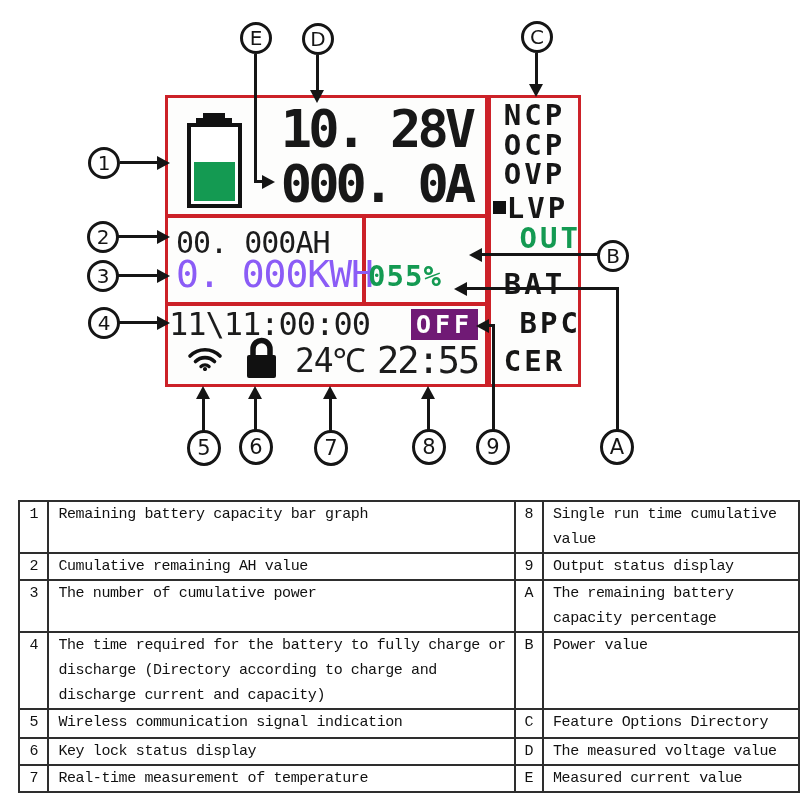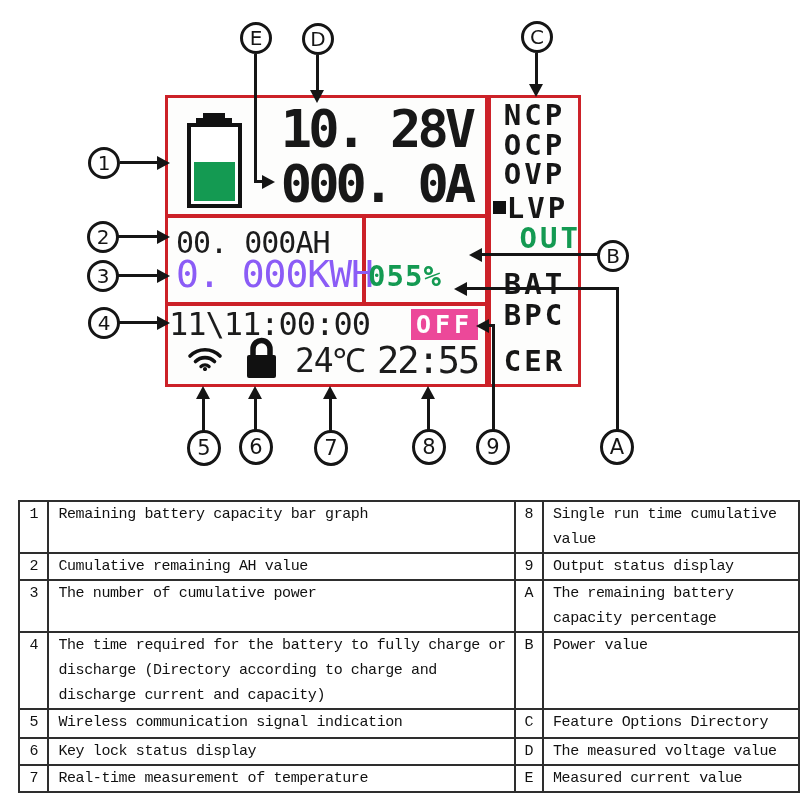--- a/index.html
+++ b/index.html
@@ -20,21 +20,21 @@
   
   .v-main{left:268px;top:102px;width:204px;text-align:right;font-size:52px;line-height:54px;
           font-weight:bold;letter-spacing:-4px;color:#181818;}
   .a-main{left:268px;top:157px;width:204px;text-align:right;font-size:52px;line-height:54px;
           font-weight:bold;letter-spacing:-4px;color:#181818;}
   .ah-val{left:176px;top:228px;font-size:30px;line-height:30px;letter-spacing:-1px;color:#1c1c1c;}
   .kwh-val{left:176px;top:259px;font-size:38px;line-height:30px;letter-spacing:-1px;color:#8b5cf6;}
   .w-val{left:368px;top:229px;font-size:29px;line-height:30px;font-weight:bold;letter-spacing:0px;color:#149a52;}
   .pct-val{left:368px;top:261px;font-size:29px;line-height:30px;font-weight:bold;letter-spacing:1px;color:#149a52;}
   .time-val{left:169px;top:308px;font-size:32px;line-height:32px;letter-spacing:-1px;color:#1c1c1c;}
-  .off-badge{left:411px;top:309px;width:67px;height:31px;background:#ec4899;color:#fff;
+  .off-badge{left:411px;top:309px;width:67px;height:31px;background:#701a75;color:#fff;
              font-size:25px;font-weight:bold;letter-spacing:4px;text-align:center;line-height:31px;}
   .temp-val{left:295px;top:344px;font-size:33px;line-height:34px;letter-spacing:-1px;color:#1c1c1c;}
   .clock-val{left:377px;top:344px;font-size:37px;line-height:34px;letter-spacing:-2px;color:#1c1c1c;}
 
   
   .menu-item{position:absolute;left:488px;width:93px;height:28px;text-align:center;
              font-size:29px;line-height:28px;font-weight:bold;letter-spacing:3px;color:#161616;}
   .menu-item.green{color:#149a52;text-align:right;}
   .lvp-marker{display:inline-block;width:13px;height:13px;background:#111;margin-right:1px;vertical-align:4px;}
 
@@ -105,21 +105,21 @@
 
   <div class="abs temp-val">24℃</div>
   <div class="abs clock-val">22:55</div>
 
   <div class="menu-item" style="top:101px;">NCP</div>
   <div class="menu-item" style="top:160px;">OVP</div>
   <div class="menu-item" style="top:131px;">OCP</div>
   <div class="menu-item" style="top:194px;left:484px;"><span class="lvp-marker"></span><span>LVP</span></div>
   <div class="menu-item green" style="top:224px;">OUT</div>
   <div class="menu-item" style="top:270px;">BAT</div>
-  <div class="menu-item" style="top:301px;">BPC</div>
+  <div class="menu-item" style="top:309px;text-align:right;">BPC</div>
   <div class="menu-item" style="top:347px;">CER</div>
 
   <div class="co" style="left:88px;top:147px;">1</div>
   <div class="co" style="left:87px;top:221px;">2</div>
   <div class="co" style="left:87px;top:260px;">3</div>
   <div class="co" style="left:88px;top:307px;">4</div>
   <div class="co big" style="left:187px;top:430px;">5</div>
   <div class="co big" style="left:239px;top:429px;">6</div>
   <div class="co big" style="left:314px;top:430px;">7</div>
   <div class="co big" style="left:412px;top:429px;">8</div>

